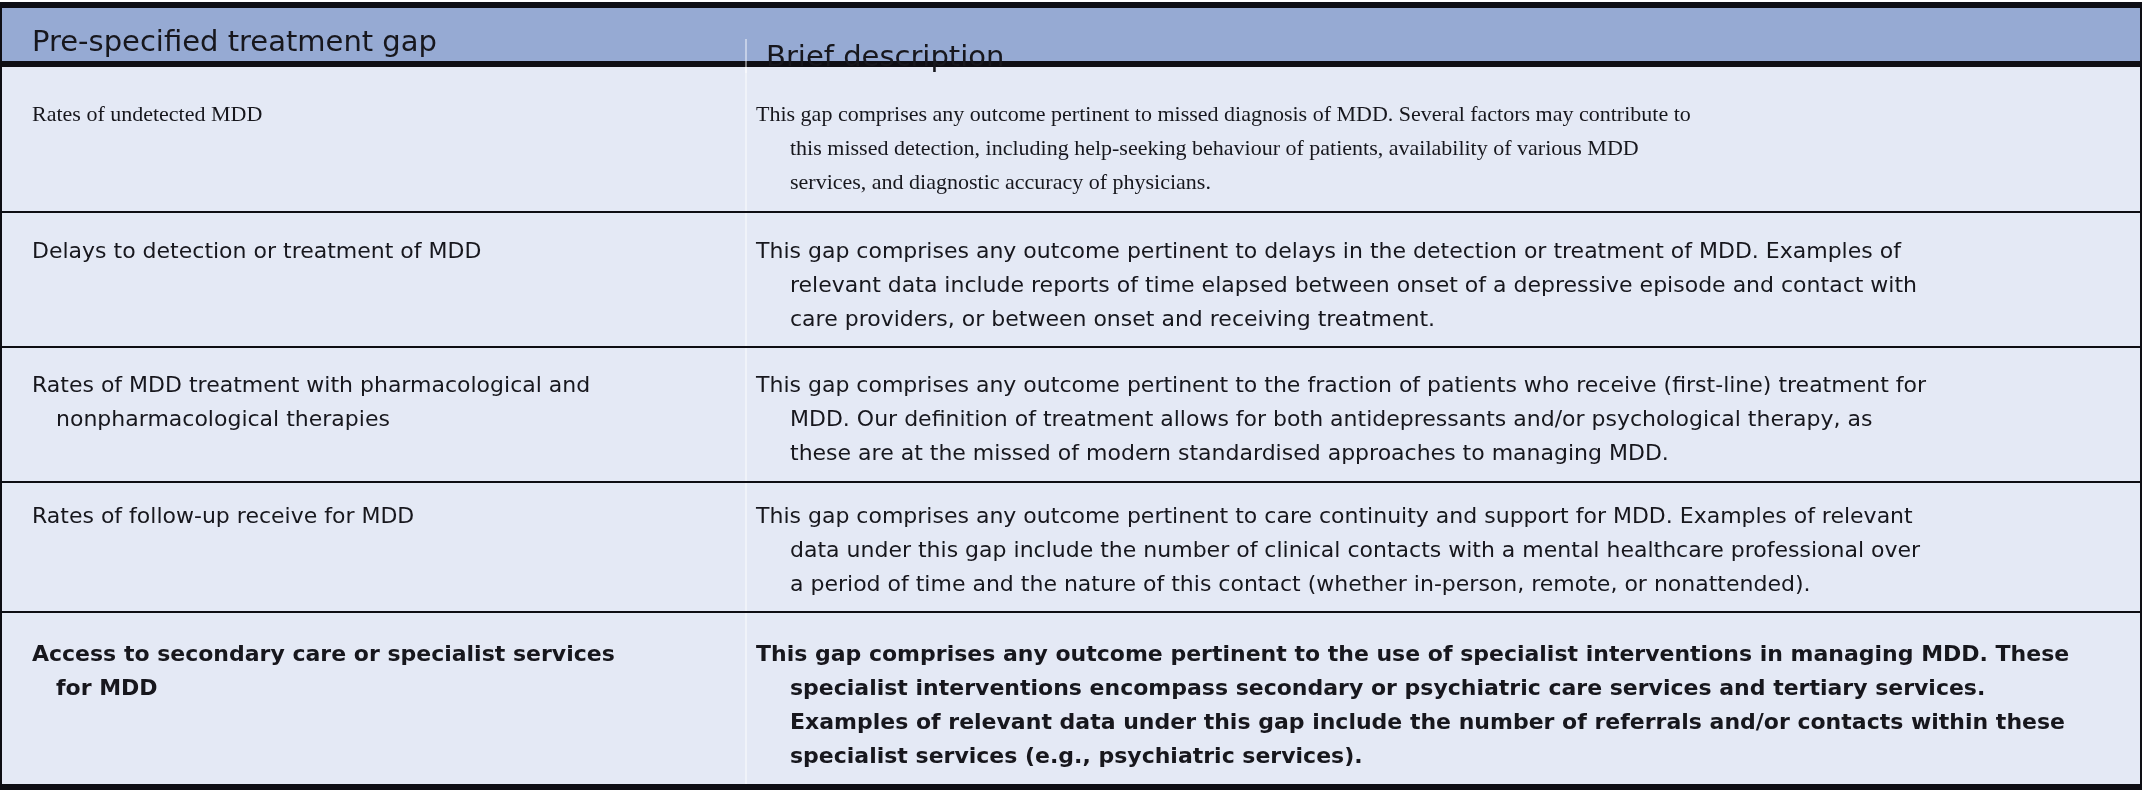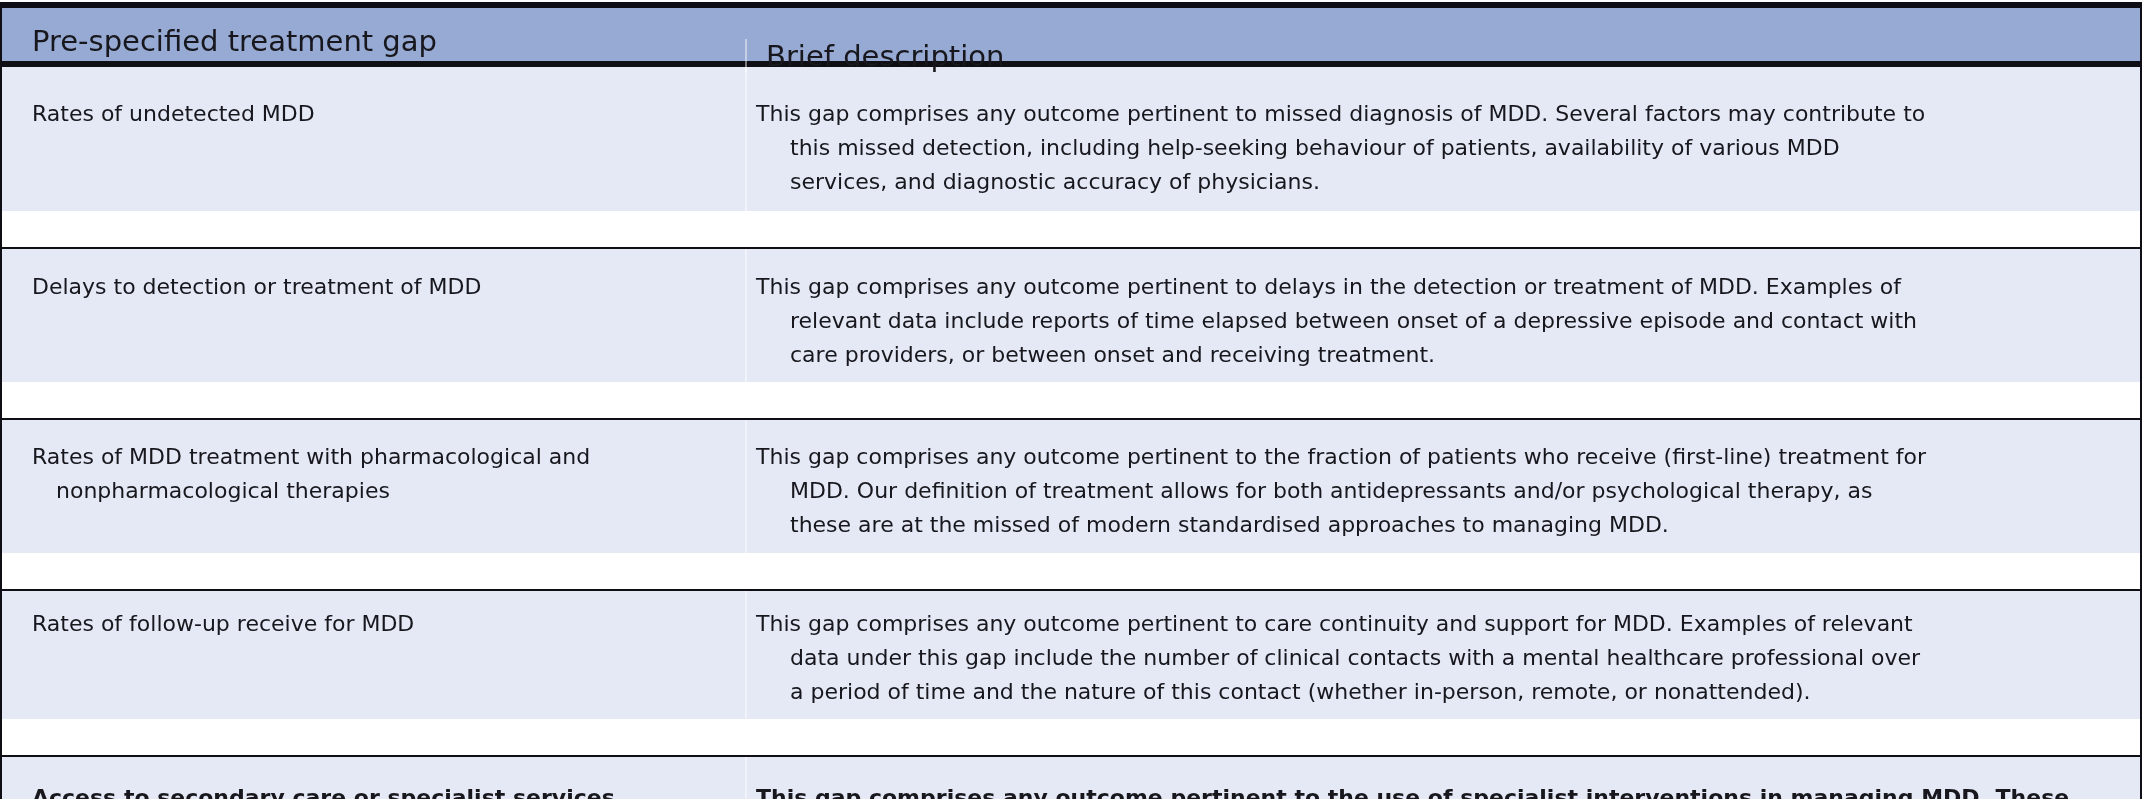--- a/index.html
+++ b/index.html
@@ -34,40 +34,40 @@
     height: 59px;
     align-items: center;
     border-bottom: 6px solid var(--rule);
     font-size: 29px;
   }
   .row.body {
     background: var(--row-bg);
     font-size: 22px;
     line-height: 34px;
   }
-  .body + .body { border-top: 2px solid var(--rule); margin-top: 36px; }
+  .body + .body { border-top: 2px solid var(--rule); }
   .cell { padding-left: 30px; padding-right: 30px; }
   .cell.col2 {
     padding-left: 11px;
     box-shadow: inset 2px 0 0 rgba(255,255,255,0.45);
   }
   .row.header .cell.col2 { padding-left: 21px; margin-top: 31px; }
   .cell p {
     margin: 0;
     white-space: pre-line;
   }
   .col1 p {
     padding-left: 24px;
     text-indent: -24px;
   }
   .col2 p {
     padding-left: 34px;
     text-indent: -34px;
   }
-  .r1 .cell { padding-top: 30px; padding-bottom: 12px; }
+  .r1 .cell { padding-top: 30px; padding-bottom: 12px; font-family: Liberation Serif, serif; }
   .r2 .cell { padding-top: 21px; padding-bottom: 10px; }
   .r3 .cell { padding-top: 20px; padding-bottom: 11px; }
   .r4 .cell { padding-top: 16px; padding-bottom: 10px; }
   .r5 .cell { padding-top: 24px; padding-bottom: 11px; font-weight: bold; }
 </style>
 </head>
 <body>
 
 <div class="table">
 

